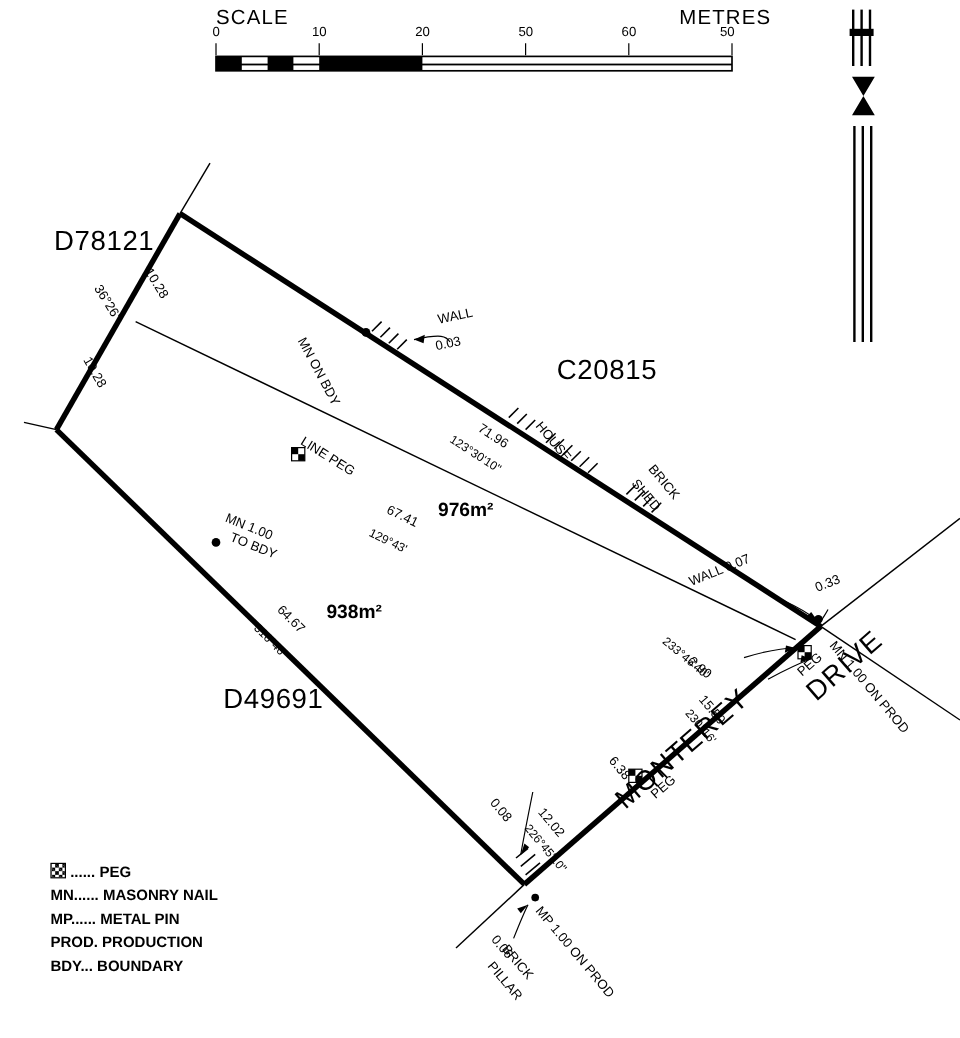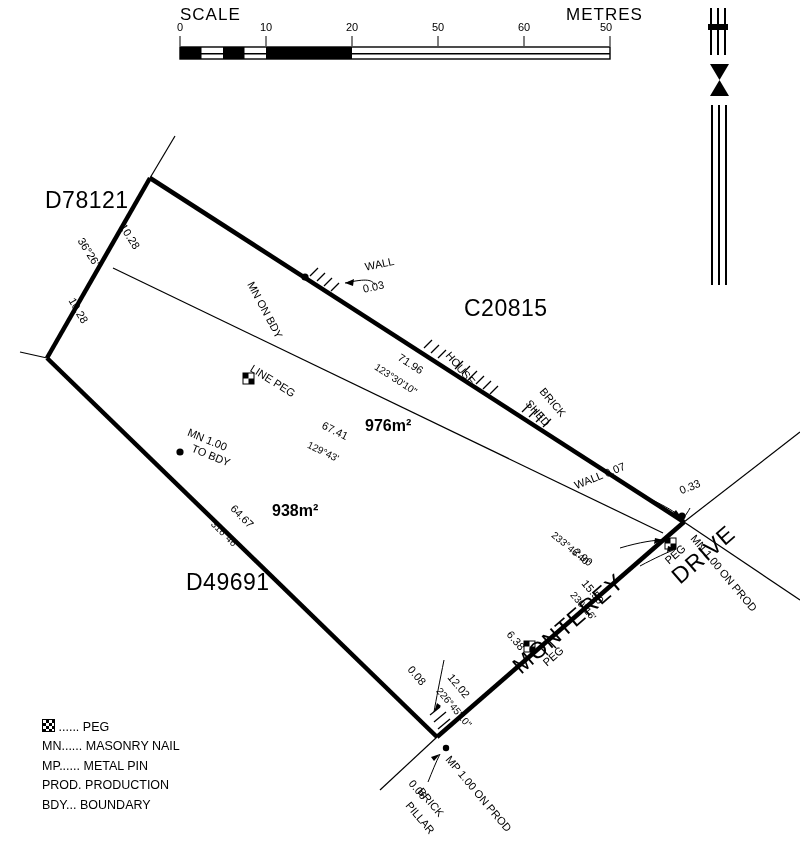--- a/index.html
+++ b/index.html
@@ -57,20 +57,21 @@
   }
   .scale-num {
     font-size: 11px;
   }
   .legend {
     position: absolute;
     left: 42px;
     top: 718px;
     font-size: 12.5px;
     line-height: 1.55;
+    font-weight: bold;
   }
   .legend div { white-space: pre; }
   .peg-swatch {
     display: inline-block;
     width: 11px;
     height: 11px;
     background:
       linear-gradient(45deg, #000 25%, transparent 25%, transparent 75%, #000 75%),
       linear-gradient(45deg, #000 25%, transparent 25%, transparent 75%, #000 75%);
     background-size: 6px 6px;

